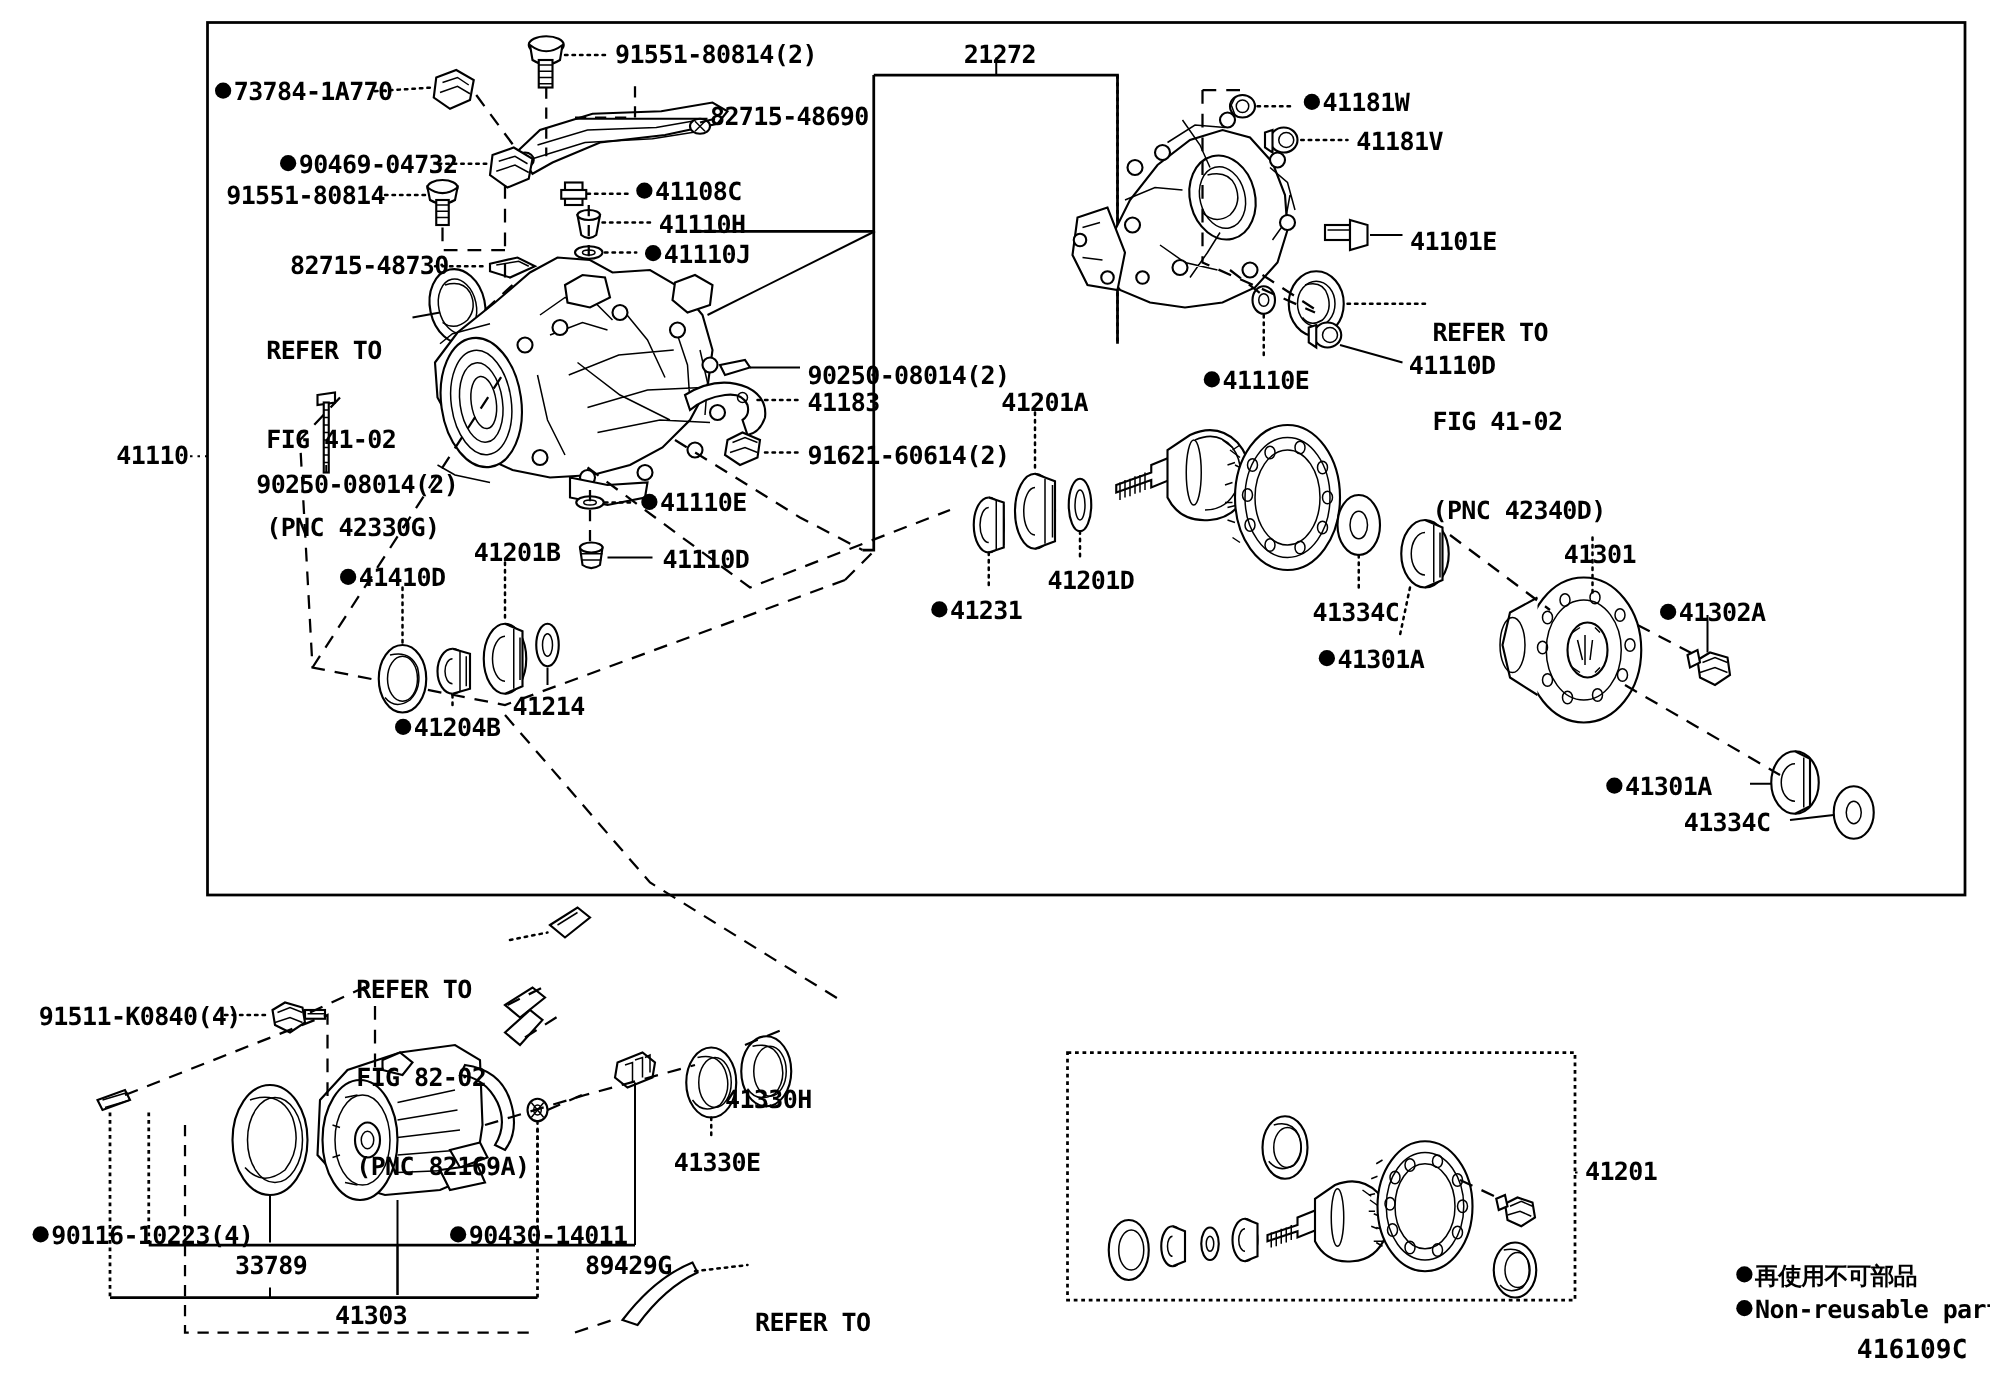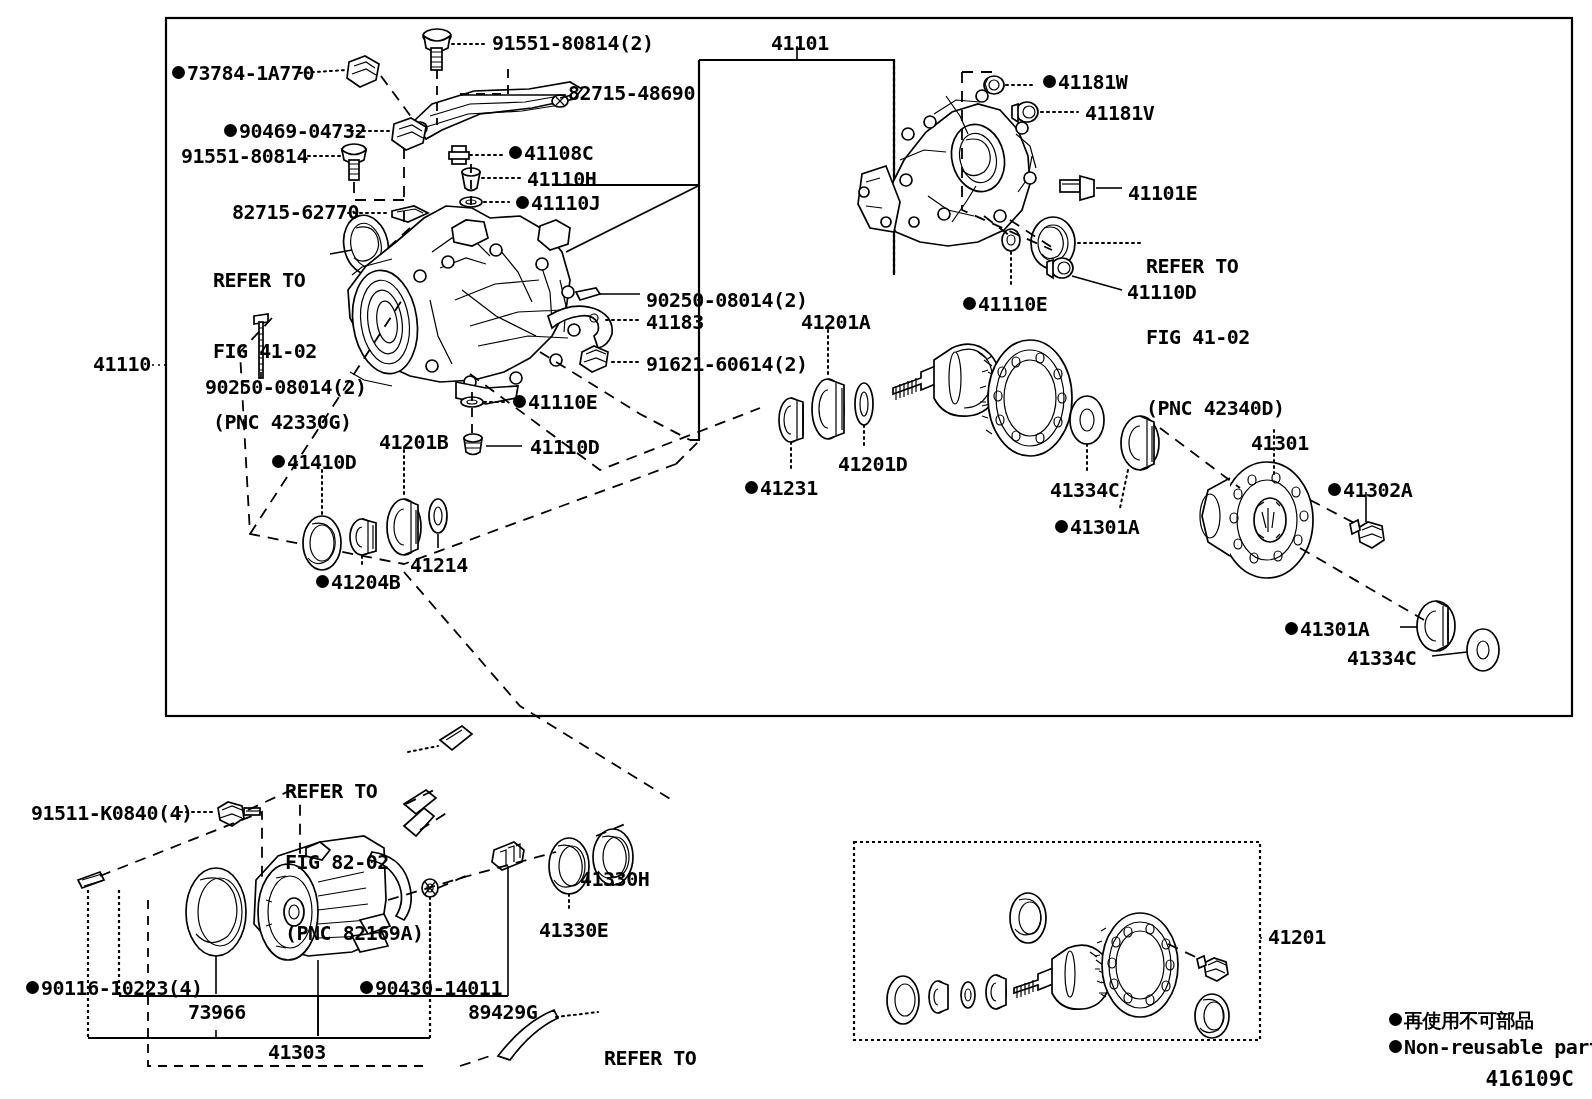--- a/index.html
+++ b/index.html
@@ -583,21 +583,21 @@
 </svg>
 
 <div class="lbl" style="left:172px;top:62px"><span class="dot"></span><span>73784-1A770</span></div>
 <div class="lbl" style="left:492px;top:32px"><span>91551-80814(2)</span></div>
 <div class="lbl" style="left:568px;top:82px"><span>82715-48690</span></div>
 <div class="lbl" style="left:224px;top:120px"><span class="dot"></span><span>90469-04732</span></div>
 <div class="lbl" style="left:181px;top:145px"><span>91551-80814</span></div>
 <div class="lbl" style="left:509px;top:142px"><span class="dot"></span><span>41108C</span></div>
 <div class="lbl" style="left:527px;top:168px"><span>41110H</span></div>
 <div class="lbl" style="left:516px;top:192px"><span class="dot"></span><span>41110J</span></div>
-<div class="lbl" style="left:232px;top:201px"><span>82715-62770</span></div>
+<div class="lbl" style="left:232px;top:201px"><span>82715-48730</span></div>
 
 <div class="lbl ml" style="left:213px;top:222px">
   <div>REFER TO</div>
   <div>FIG 41-02</div>
   <div>(PNC 42330G)</div>
 </div>
 <div class="lbl ml" style="left:1146px;top:208px">
   <div>REFER TO</div>
   <div>FIG 41-02</div>
   <div>(PNC 42340D)</div>
@@ -613,21 +613,21 @@
   
 </div>
 
 <div class="lbl" style="left:646px;top:289px"><span>90250-08014(2)</span></div>
 <div class="lbl" style="left:646px;top:311px"><span>41183</span></div>
 <div class="lbl" style="left:646px;top:353px"><span>91621-60614(2)</span></div>
 <div class="lbl" style="left:513px;top:391px"><span class="dot"></span><span>41110E</span></div>
 <div class="lbl" style="left:530px;top:436px"><span>41110D</span></div>
 <div class="lbl" style="left:205px;top:376px"><span>90250-08014(2)</span></div>
 <div class="lbl" style="left:93px;top:353px"><span>41110</span></div>
-<div class="lbl" style="left:771px;top:32px"><span>41101</span></div>
+<div class="lbl" style="left:771px;top:32px"><span>21272</span></div>
 
 <div class="lbl" style="left:1043px;top:71px"><span class="dot"></span><span>41181W</span></div>
 <div class="lbl" style="left:1085px;top:102px"><span>41181V</span></div>
 <div class="lbl" style="left:1128px;top:182px"><span>41101E</span></div>
 <div class="lbl" style="left:1127px;top:281px"><span>41110D</span></div>
 <div class="lbl" style="left:963px;top:293px"><span class="dot"></span><span>41110E</span></div>
 
 <div class="lbl" style="left:801px;top:311px"><span>41201A</span></div>
 <div class="lbl" style="left:745px;top:477px"><span class="dot"></span><span>41231</span></div>
 <div class="lbl" style="left:838px;top:453px"><span>41201D</span></div>
@@ -638,21 +638,21 @@
 <div class="lbl" style="left:1285px;top:618px"><span class="dot"></span><span>41301A</span></div>
 <div class="lbl" style="left:1347px;top:647px"><span>41334C</span></div>
 
 <div class="lbl" style="left:272px;top:451px"><span class="dot"></span><span>41410D</span></div>
 <div class="lbl" style="left:379px;top:431px"><span>41201B</span></div>
 <div class="lbl" style="left:410px;top:554px"><span>41214</span></div>
 <div class="lbl" style="left:316px;top:571px"><span class="dot"></span><span>41204B</span></div>
 
 <div class="lbl" style="left:31px;top:802px"><span>91511-K0840(4)</span></div>
 <div class="lbl" style="left:26px;top:977px"><span class="dot"></span><span>90116-10223(4)</span></div>
-<div class="lbl" style="left:188px;top:1001px"><span>73966</span></div>
+<div class="lbl" style="left:188px;top:1001px"><span>33789</span></div>
 <div class="lbl" style="left:268px;top:1041px"><span>41303</span></div>
 <div class="lbl" style="left:360px;top:977px"><span class="dot"></span><span>90430-14011</span></div>
 <div class="lbl" style="left:468px;top:1001px"><span>89429G</span></div>
 <div class="lbl" style="left:539px;top:919px"><span>41330E</span></div>
 <div class="lbl" style="left:580px;top:868px"><span>41330H</span></div>
 
 <div class="lbl" style="left:1268px;top:926px"><span>41201</span></div>
 
 <div class="legrow lbl" style="left:1366px;top:986px">
   <span class="dot"></span><span class="jp">再使用不可部品</span>

